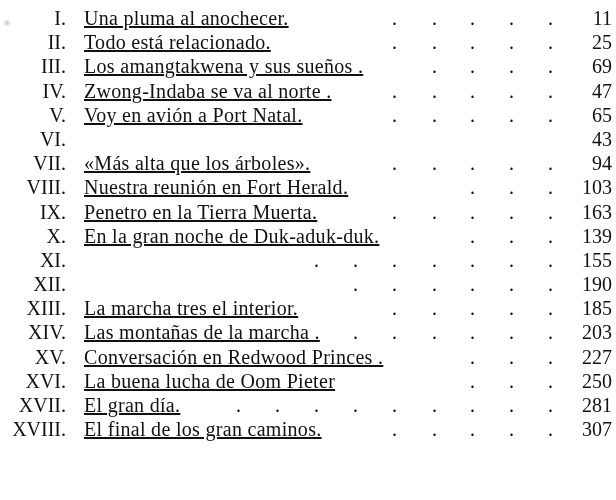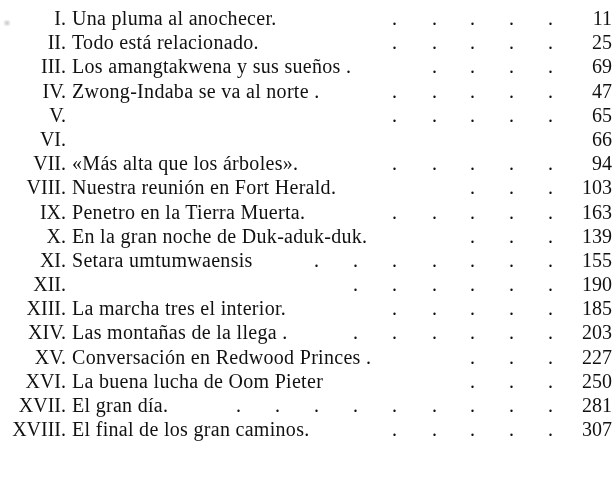--- a/index.html
+++ b/index.html
@@ -29,22 +29,23 @@
       white-space: nowrap;
     }
     .toc-num {
       position: absolute;
       right: 550px;
       width: 80px;
       text-align: right;
     }
     .toc-title {
       position: absolute;
-      left: 72px;
+      left: 84px;
       letter-spacing: 0.3px;
+      text-decoration: underline;
     }
     .toc-leader {
       position: absolute;
       left: 0;
       top: 0;
       width: 616px;
       height: 24px;
     }
     .toc-leader span {
       position: absolute;
@@ -115,33 +116,34 @@
         <span style="left: 392px;">.</span>
         <span style="left: 432px;">.</span>
         <span style="left: 470px;">.</span>
         <span style="left: 509px;">.</span>
         <span style="left: 548px;">.</span>
       </div>
     <span class="toc-page">47</span>
   </div>
   <div class="toc-row">
     <span class="toc-num">V.</span>
+    <span class="toc-title">Voy en avión a Port Natal.</span>
     <div class="toc-leader">
         <span style="left: 392px;">.</span>
         <span style="left: 432px;">.</span>
         <span style="left: 470px;">.</span>
         <span style="left: 509px;">.</span>
         <span style="left: 548px;">.</span>
       </div>
     <span class="toc-page">65</span>
   </div>
   <div class="toc-row">
     <span class="toc-num">VI.</span>
     <div class="toc-leader"></div>
-    <span class="toc-page">66</span>
+    <span class="toc-page">43</span>
   </div>
   <div class="toc-row">
     <span class="toc-num">VII.</span>
     <span class="toc-title">«Más alta que los árboles».</span>
     <div class="toc-leader">
         <span style="left: 392px;">.</span>
         <span style="left: 432px;">.</span>
         <span style="left: 470px;">.</span>
         <span style="left: 509px;">.</span>
         <span style="left: 548px;">.</span>
@@ -175,21 +177,20 @@
     <span class="toc-title">En la gran noche de Duk-aduk-duk.</span>
     <div class="toc-leader">
         <span style="left: 470px;">.</span>
         <span style="left: 509px;">.</span>
         <span style="left: 548px;">.</span>
       </div>
     <span class="toc-page">139</span>
   </div>
   <div class="toc-row">
     <span class="toc-num">XI.</span>
-    <span class="toc-title">Setara umtumwaensis</span>
     <div class="toc-leader">
         <span style="left: 314px;">.</span>
         <span style="left: 353px;">.</span>
         <span style="left: 392px;">.</span>
         <span style="left: 432px;">.</span>
         <span style="left: 470px;">.</span>
         <span style="left: 509px;">.</span>
         <span style="left: 548px;">.</span>
       </div>
     <span class="toc-page">155</span>
@@ -213,21 +214,21 @@
         <span style="left: 392px;">.</span>
         <span style="left: 432px;">.</span>
         <span style="left: 470px;">.</span>
         <span style="left: 509px;">.</span>
         <span style="left: 548px;">.</span>
       </div>
     <span class="toc-page">185</span>
   </div>
   <div class="toc-row">
     <span class="toc-num">XIV.</span>
-    <span class="toc-title">Las montañas de la llega .</span>
+    <span class="toc-title">Las montañas de la marcha .</span>
     <div class="toc-leader">
         <span style="left: 353px;">.</span>
         <span style="left: 392px;">.</span>
         <span style="left: 432px;">.</span>
         <span style="left: 470px;">.</span>
         <span style="left: 509px;">.</span>
         <span style="left: 548px;">.</span>
       </div>
     <span class="toc-page">203</span>
   </div>

